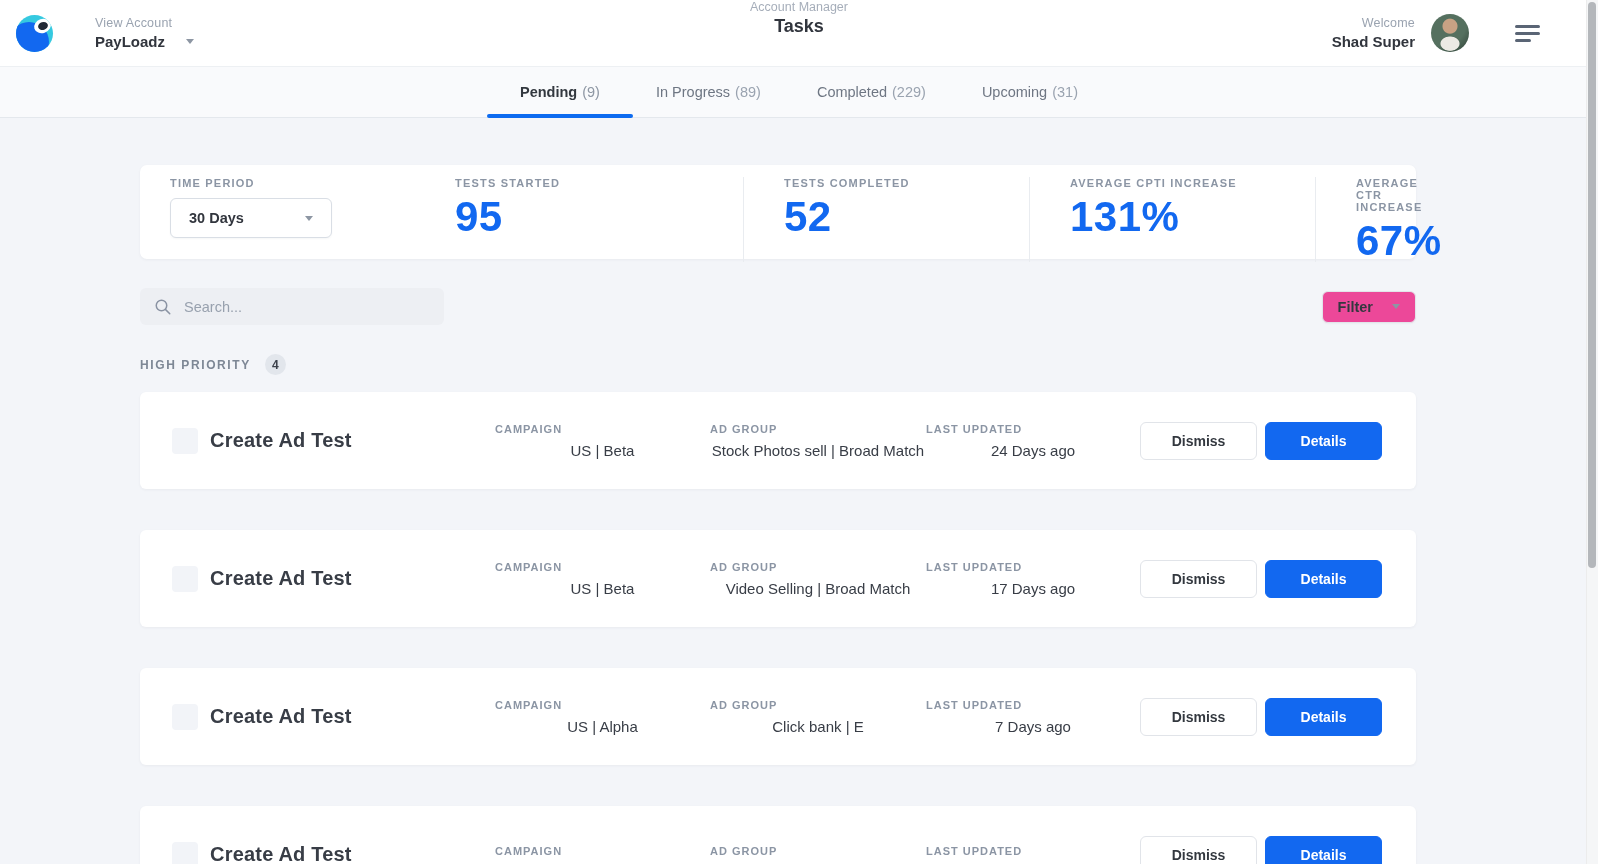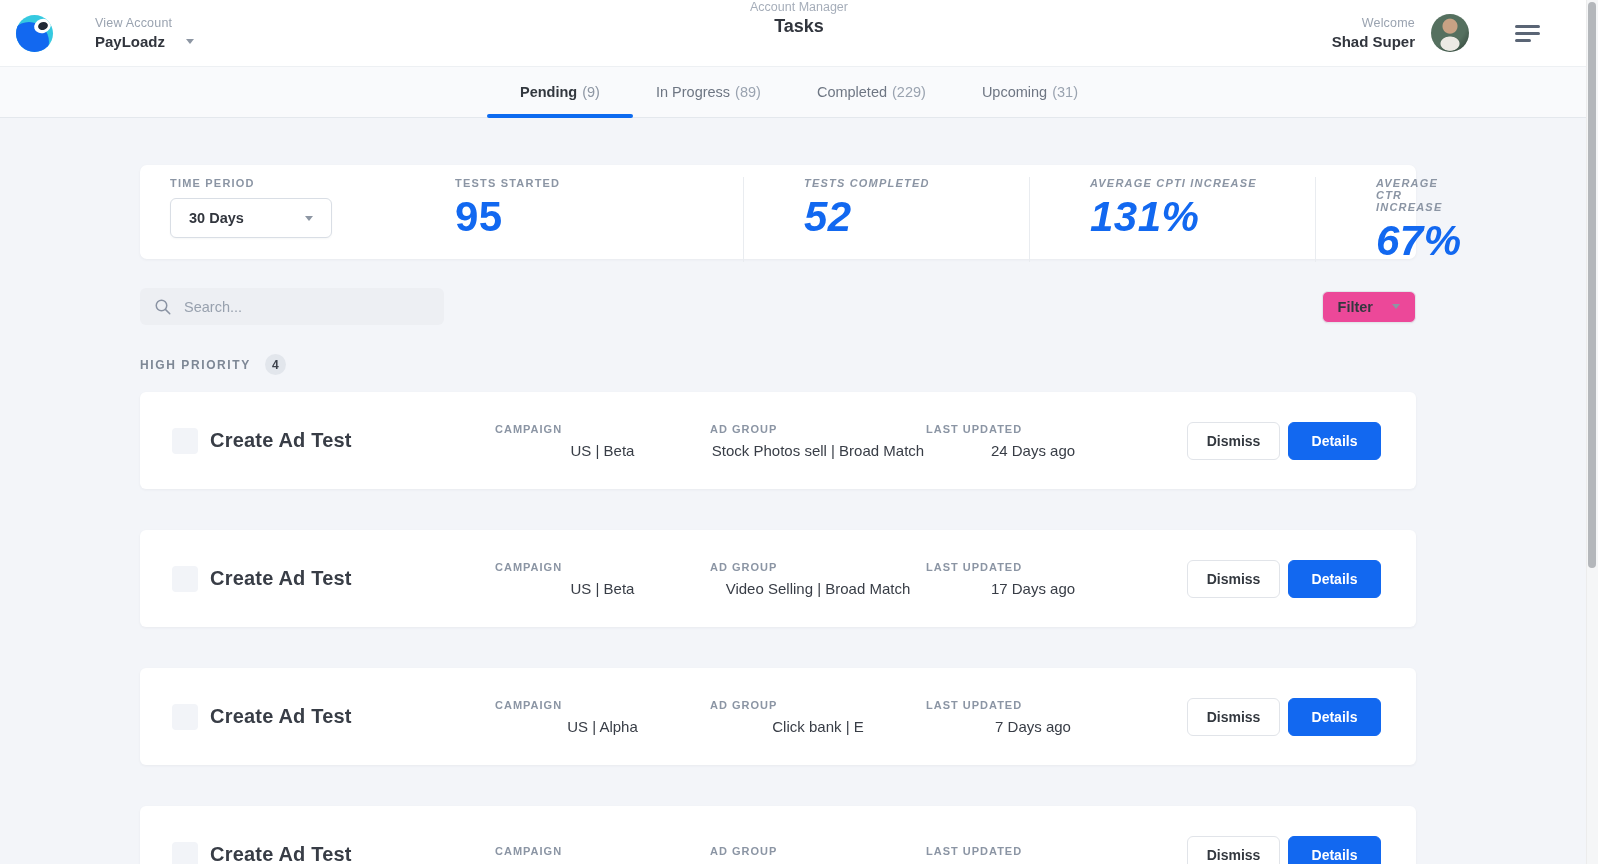--- a/index.html
+++ b/index.html
@@ -65,21 +65,21 @@
   .stats-card {
     margin-top:47px; background:#fff; border-radius:7px;
     box-shadow:0 1px 3px rgba(30,42,62,.05);
     height:94px; display:grid; grid-template-columns:272px 245px 243px 243px 1fr;
     padding-top:12px;
     gap:43px;
   }
   .stat-col { }
   .stat-col.first { padding-left:30px; }
   .stat-col.divided { border-left:1px solid #e9ecf0; }
-  .stat-col.pl { padding-left:60px;font-style:italic; }
+  .stat-col.pl { padding-left:40px; }
   .stat-label { font-size:11px; font-weight:700; letter-spacing:1.2px; color:#8b95a4; text-transform:uppercase; }
   .stat-value { font-size:42px; font-weight:700; color:#1268f0; margin-top:7px; line-height:1; letter-spacing:.5px; }
   .period-select {
     margin-top:9px; width:162px; height:40px; background:#fff;
     border:1px solid #d9dee5; border-radius:6px; cursor:pointer;
     display:flex; align-items:center; justify-content:space-between;
     padding:0 18px; font-size:14.5px; font-weight:700; color:#31353d;
     box-shadow:0 1px 2px rgba(30,42,62,.04);
   }
 
@@ -114,21 +114,21 @@
     display:grid; grid-template-columns:355px 215px 216px 214px 1fr;
     align-items:center;
   }
   .task-card + .task-card { margin-top:41px; }
   .task-left { display:flex; align-items:center; padding-left:32px; }
   .task-thumb { width:26px; height:26px; border-radius:4px; background:#f2f4f8; flex:0 0 auto; }
   .task-title { font-size:20px; font-weight:700; color:#383d46; margin-left:12px; letter-spacing:.2px; }
   .task-col .stat-label { letter-spacing:1px; }
   .task-val { font-size:15px; font-weight:500; color:#383d46; margin-top:7px; white-space:nowrap;text-align:center; }
   .task-actions { display:flex; justify-content:flex-end; gap:8px; padding-right:35px; }
-  .btn { height:38px; width:93px; border-radius:6px; font-family:"Liberation Sans", sans-serif;
+  .btn { height:38px; width:117px; border-radius:6px; font-family:"Liberation Sans", sans-serif;
          font-size:14px; font-weight:700; cursor:pointer; }
   .btn-dismiss { background:#fff; border:1px solid #e1e4e9; color:#33383f; }
   .btn-details { background:#1268f0; border:1px solid #1268f0; color:#fff; }
 
   
   .scrollbar-track { position:absolute; top:0; right:0; width:12px; height:864px; background:#f5f6f7; border-left:1px solid #ececec; }
   .scrollbar-thumb { position:absolute; top:2px; right:2px; width:8px; height:566px; border-radius:4px; background:#b4b7bb; }
 </style>
 </head>
 <body>

